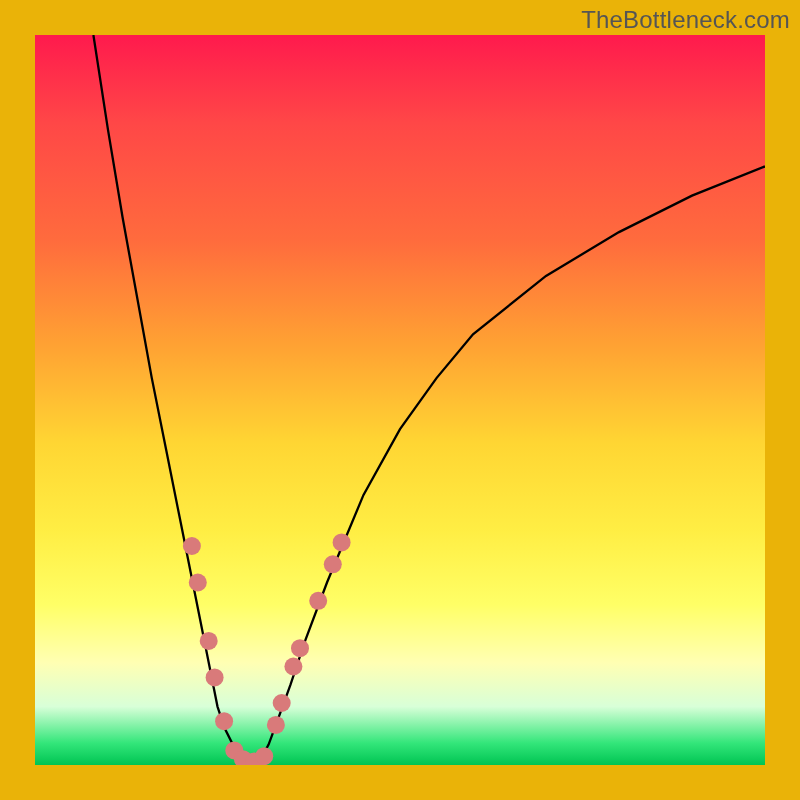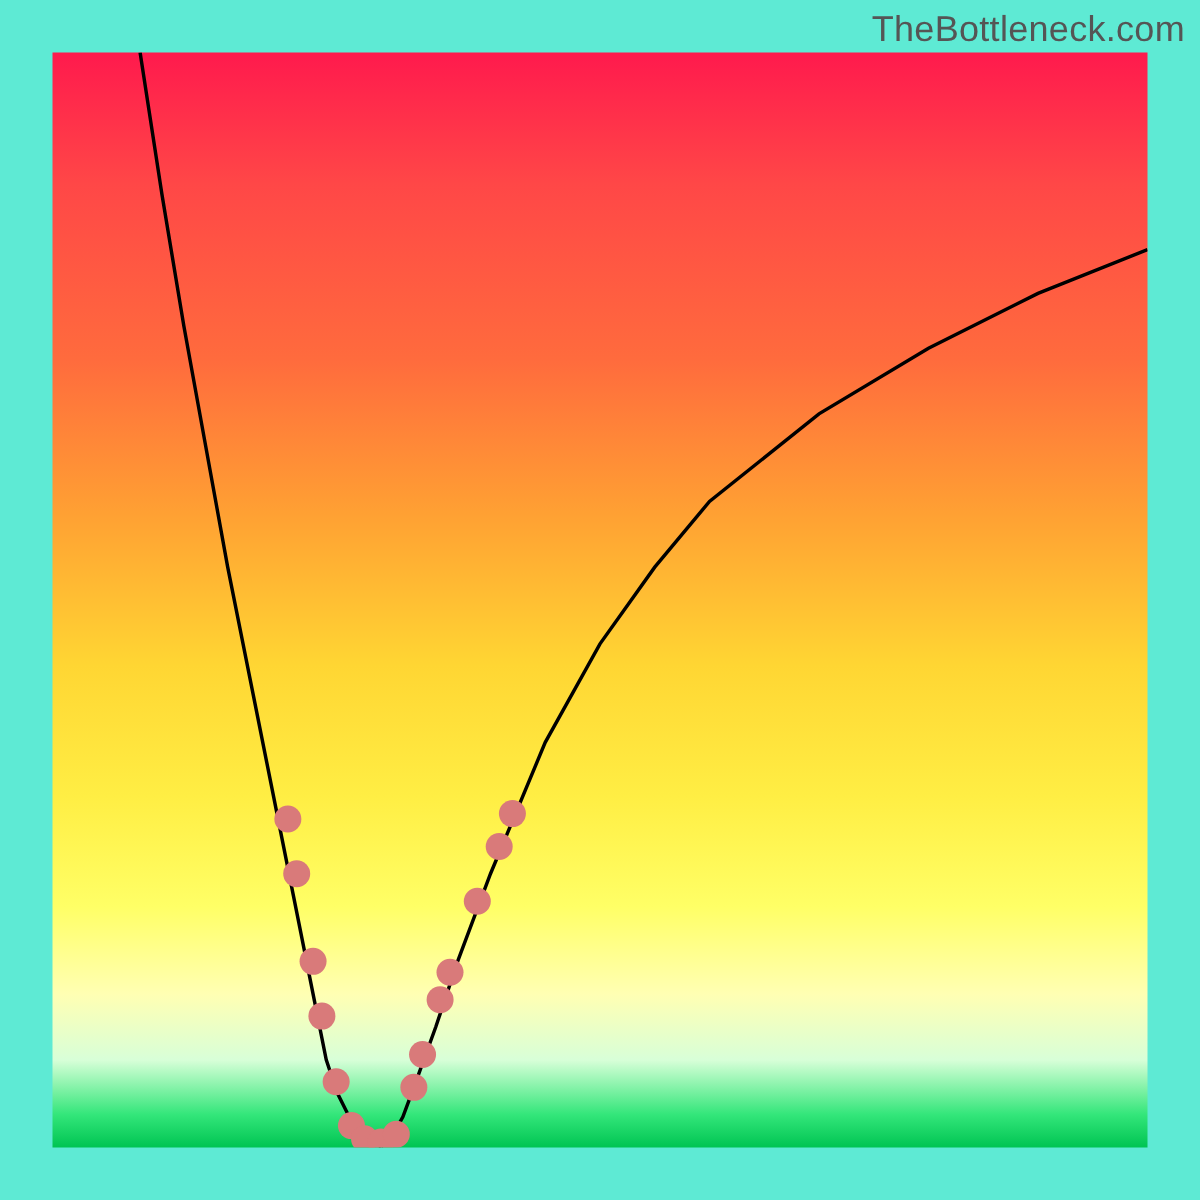--- a/index.html
+++ b/index.html
@@ -7,21 +7,21 @@
     padding: 0;
     width: 800px;
     height: 800px;
     overflow: hidden;
     font-family: Arial, Helvetica, sans-serif;
   }
   .stage {
     position: relative;
     width: 800px;
     height: 800px;
-    background: #5eead4;
+    background: #eab308;
   }
   .plot-area {
     position: absolute;
     left: 35px;
     top: 35px;
     width: 730px;
     height: 730px;
     background: linear-gradient(
       to bottom,
       #ff1a4d 0%,

